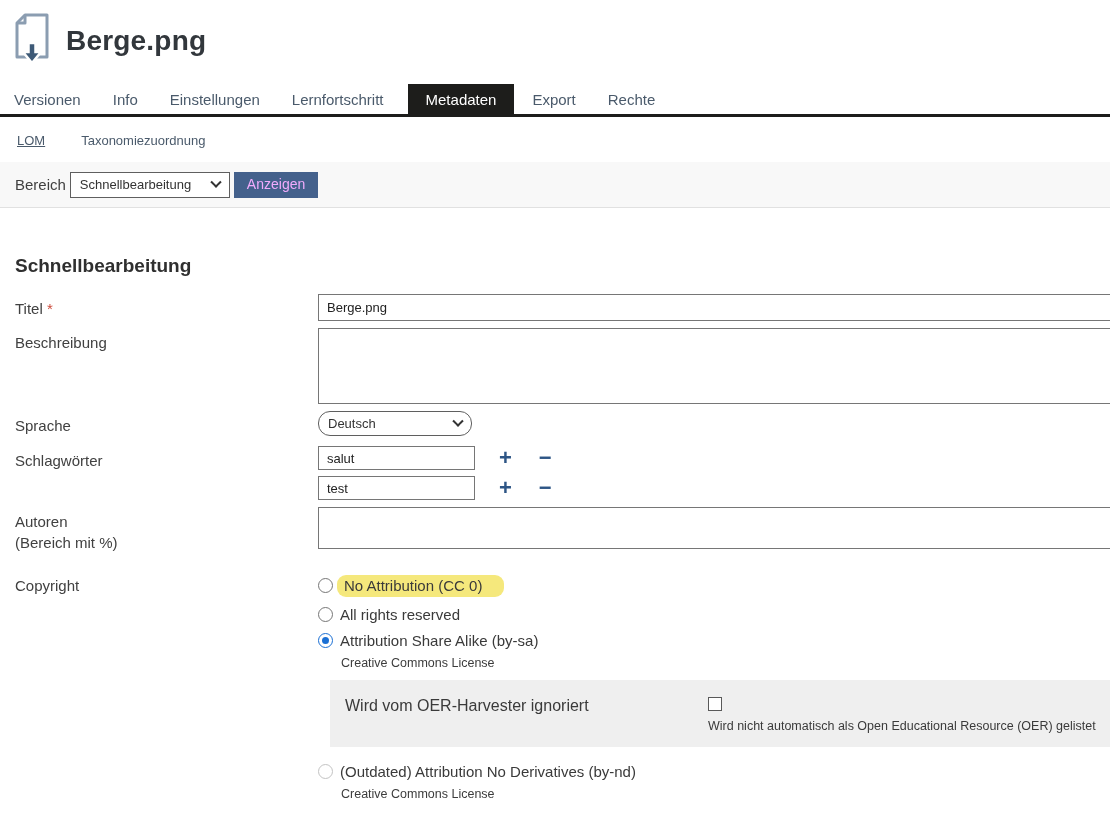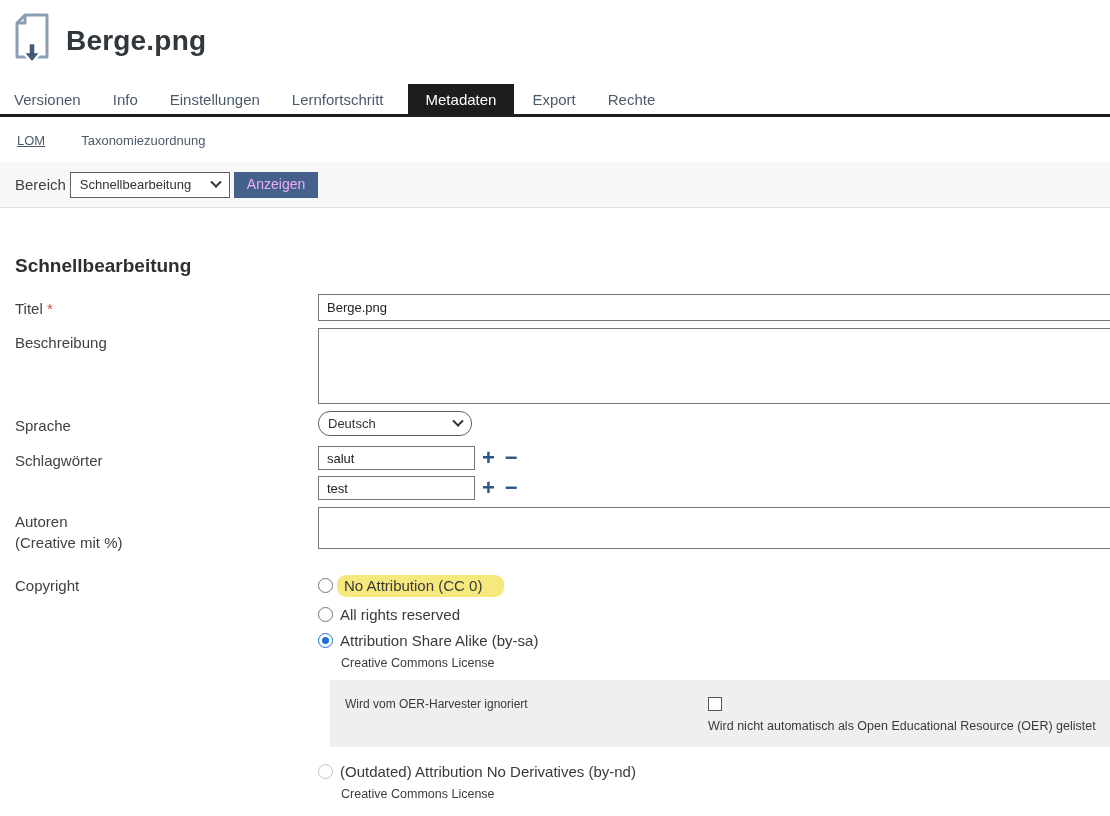--- a/index.html
+++ b/index.html
@@ -44,21 +44,21 @@
   .row + .row { margin-top:7px;justify-content:center; }
   .lbl { width:303px; flex:none; font-size:15px; color:#414141; padding-top:5px; line-height:1.35; }
   .lbl .req { color:#cc4b3c; }
   .field { flex:1; min-width:0; }
   input[type=text], textarea { border:1px solid #767676; font-family:inherit; font-size:13px;
      color:#222; padding:4px 8px; background:#fff; display:block; }
   .wide { width:calc(100% + 10px); }           
   .inp-titel { height:27px; }
   .ta-desc { height:76px; resize:none; }
   .sel-sprache { width:154px; height:25px;border-radius:12px; }
-  .kwrow { display:flex; align-items:center; gap:7px; }
+  .kwrow { display:flex; align-items:center; gap:24px; }
   .kwrow + .kwrow { margin-top:6px; }
   .kw-input { width:157px; height:24px; }
   .pm { font-size:22px; font-weight:700; color:#2d5585; line-height:20px; cursor:pointer;
         display:inline-block; }
   .pm.minus { margin-left:3px; }
   .ta-autoren { height:42px; resize:none; }
 
   
   .radio-list { padding-top:4px; }
   .radio-row { display:flex; align-items:center; gap:7px; margin-bottom:9px; cursor:pointer; }
@@ -67,21 +67,21 @@
   .radio.checked { border-color:#1a6fd4; }
   .radio.checked::after { content:""; position:absolute; left:3px; top:3px; width:7px; height:7px;
            border-radius:50%; background:#1a6fd4; }
   .radio.disabled { border-color:#c3c3c3; }
   .radio-label { font-size:15px; color:#3a3a3a; }
   .hl { background:#f5e87c; border-radius:9px; padding:2px 22px 3px 7px; margin-left:-3px; }
   .cc-sub { font-size:12.5px; color:#3c3c3c; margin:-2px 0 10px 23px; }
 
   .oerbox { background:#efefef; margin:6px 0 16px 12px; width:calc(100% - 2px);
             display:flex; padding:17px 0 0 15px; height:67px; }
-  .oer-label { width:363px; flex:none; font-size:12px; color:#3a3a3a; }
+  .oer-label { width:363px; flex:none; font-size:16px; color:#3a3a3a; }
   .oer-right { flex:1; }
   .checkbox { width:14px; height:14px; border:1px solid #595959; background:#fff; display:block;
               cursor:pointer; }
   .oer-desc { font-size:12.5px; color:#3a3a3a; margin-top:8px; }
 </style>
 </head>
 <body>
 
 <div class="header">
   <span>
@@ -163,21 +163,21 @@
           <input type="text" class="kw-input" value="test" style="">
           <span class="pm">+</span>
           <span class="pm minus">−</span>
         </div>
       </div>
     </div>
 
     <div class="row" style="">
       <div class="lbl">
         <span>Autoren</span><br>
-        <span>(Creative mit %)</span>
+        <span>(Bereich mit %)</span>
       </div>
       <div class="field">
         <textarea class="wide ta-autoren" style=""></textarea>
       </div>
     </div>
 
     <div class="row" style="margin-top:18px;">
       <div class="lbl">Copyright</div>
       <div class="field radio-list">
 

